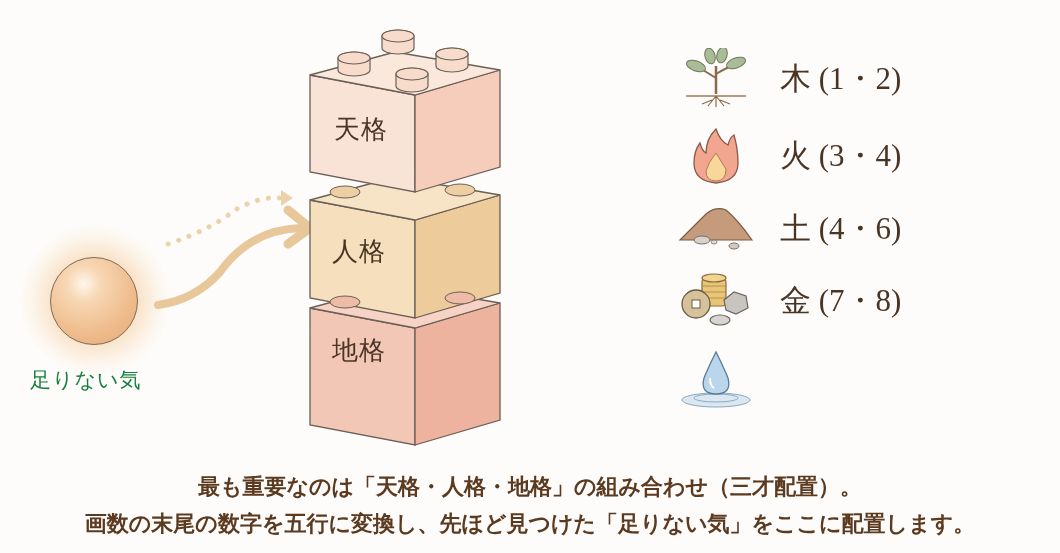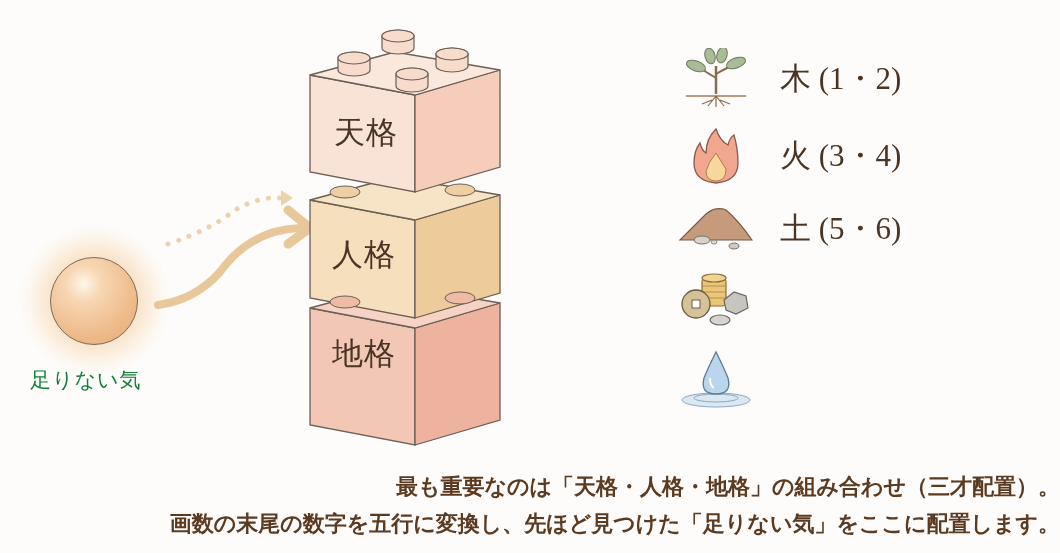--- a/index.html
+++ b/index.html
@@ -21,33 +21,33 @@
     left: 30px; top: 32px; width: 88px; height: 88px; border-radius: 50%;
     border: 1.3px solid #7a6a5a;
     background: radial-gradient(circle at 38% 30%, #fff6ea 0%, #f7d7b4 22%, #efbd8e 60%, #e7a874 100%);
     box-sizing: border-box;
   }
   #orb-label {
     left: 30px; top: 366px; font-size: 21px; color: #15803d; letter-spacing: 1px;
     font-family: "DejaVu Sans", sans-serif;
   }
   .block-label {
-    position: absolute; font-size: 31px; color: #4a3525;
+    position: absolute; font-size: 26px; color: #4a3525;
     font-family: "DejaVu Sans", sans-serif; letter-spacing: 1px;
   }
   
   .elem-row { position: absolute; left: 676px; width: 300px; height: 60px; }
   .elem-icon { position: absolute; left: 0; top: 0; width: 80px; height: 60px; }
   .elem-text {
     position: absolute; left: 104px; top: 10px; font-size: 31px; color: #4a3525;
     font-family: Liberation Serif, serif; white-space: pre;
   }
   
   .caption {
-    position: absolute; left: 0; width: 1060px; text-align: right;
+    position: absolute; left: 0; width: 1060px; text-align: center;
     font-size: 22px; color: #5b3a20; font-weight: bold;
     font-family: "DejaVu Sans", sans-serif; white-space: nowrap;
   }
   #caption-1 { top: 472px; }
   #caption-2 { top: 509px; }
 </style>
 </head>
 <body>
 
 <div id="orb-wrap" class="abs">
@@ -138,33 +138,34 @@
   <div class="elem-text"><span>火</span> <span>(3・4)</span></div>
 </div>
 
 <div class="elem-row" style="top:198px">
   <svg class="elem-icon" viewBox="0 0 80 60">
     <path d="M4 42 Q20 26 30 16 Q40 8 50 12 Q62 22 76 42 Z" fill="#c69b7b" stroke="#7a5a44" stroke-width="1.2"></path>
     <ellipse cx="26" cy="42" rx="8" ry="4" fill="#d8d2cc" stroke="#7a7068" stroke-width="1"></ellipse>
     <ellipse cx="58" cy="48" rx="5" ry="3" fill="#d2c8c0" stroke="#7a7068" stroke-width="1"></ellipse>
     <ellipse cx="38" cy="44" rx="3" ry="2" fill="#ddd" stroke="#7a7068" stroke-width="0.8"></ellipse>
   </svg>
-  <div class="elem-text"><span>土</span> <span>(5・6)</span></div>
+  <div class="elem-text"><span>土</span> <span>(4・6)</span></div>
 </div>
 
 <div class="elem-row" style="top:270px">
   <svg class="elem-icon" viewBox="0 0 80 60">
     <rect x="26" y="8" width="24" height="28" rx="4" fill="#e9c676" stroke="#8a6a3a" stroke-width="1.2"></rect>
     <ellipse cx="38" cy="8" rx="12" ry="4" fill="#f1d58f" stroke="#8a6a3a" stroke-width="1.2"></ellipse>
     <path d="M26 16 H50 M26 22 H50 M26 28 H50" stroke="#a88450" stroke-width="0.8"></path>
     <circle cx="20" cy="34" r="14" fill="#d6c29a" stroke="#6a5a40" stroke-width="1.3"></circle>
     <rect x="16" y="30" width="8" height="8" fill="#fdfcfa" stroke="#6a5a40" stroke-width="1"></rect>
     <path d="M48 30 L58 22 L70 26 L72 38 L60 44 L50 40Z" fill="#c8c4c0" stroke="#6a6460" stroke-width="1.2"></path>
     <ellipse cx="44" cy="50" rx="10" ry="5" fill="#d8d4d0" stroke="#6a6460" stroke-width="1.2"></ellipse>
   </svg>
+  <div class="elem-text"><span>金</span> <span>(7・8)</span></div>
 </div>
 
 <div class="elem-row" style="top:348px">
   <svg class="elem-icon" viewBox="0 0 80 60">
     <ellipse cx="40" cy="52" rx="34" ry="7" fill="#dbe8f2" stroke="#8aa8c2" stroke-width="1"></ellipse>
     <ellipse cx="40" cy="50" rx="22" ry="4" fill="none" stroke="#8aa8c2" stroke-width="1"></ellipse>
     <path d="M40 4 Q48 20 52 30 Q56 46 40 46 Q24 46 28 30 Q32 20 40 4Z" fill="#b9d6ec" stroke="#5a7a96" stroke-width="1.3"></path>
     <path d="M34 30 Q34 38 38 40" stroke="#fff" stroke-width="2" fill="none"></path>
   </svg>
 </div>

